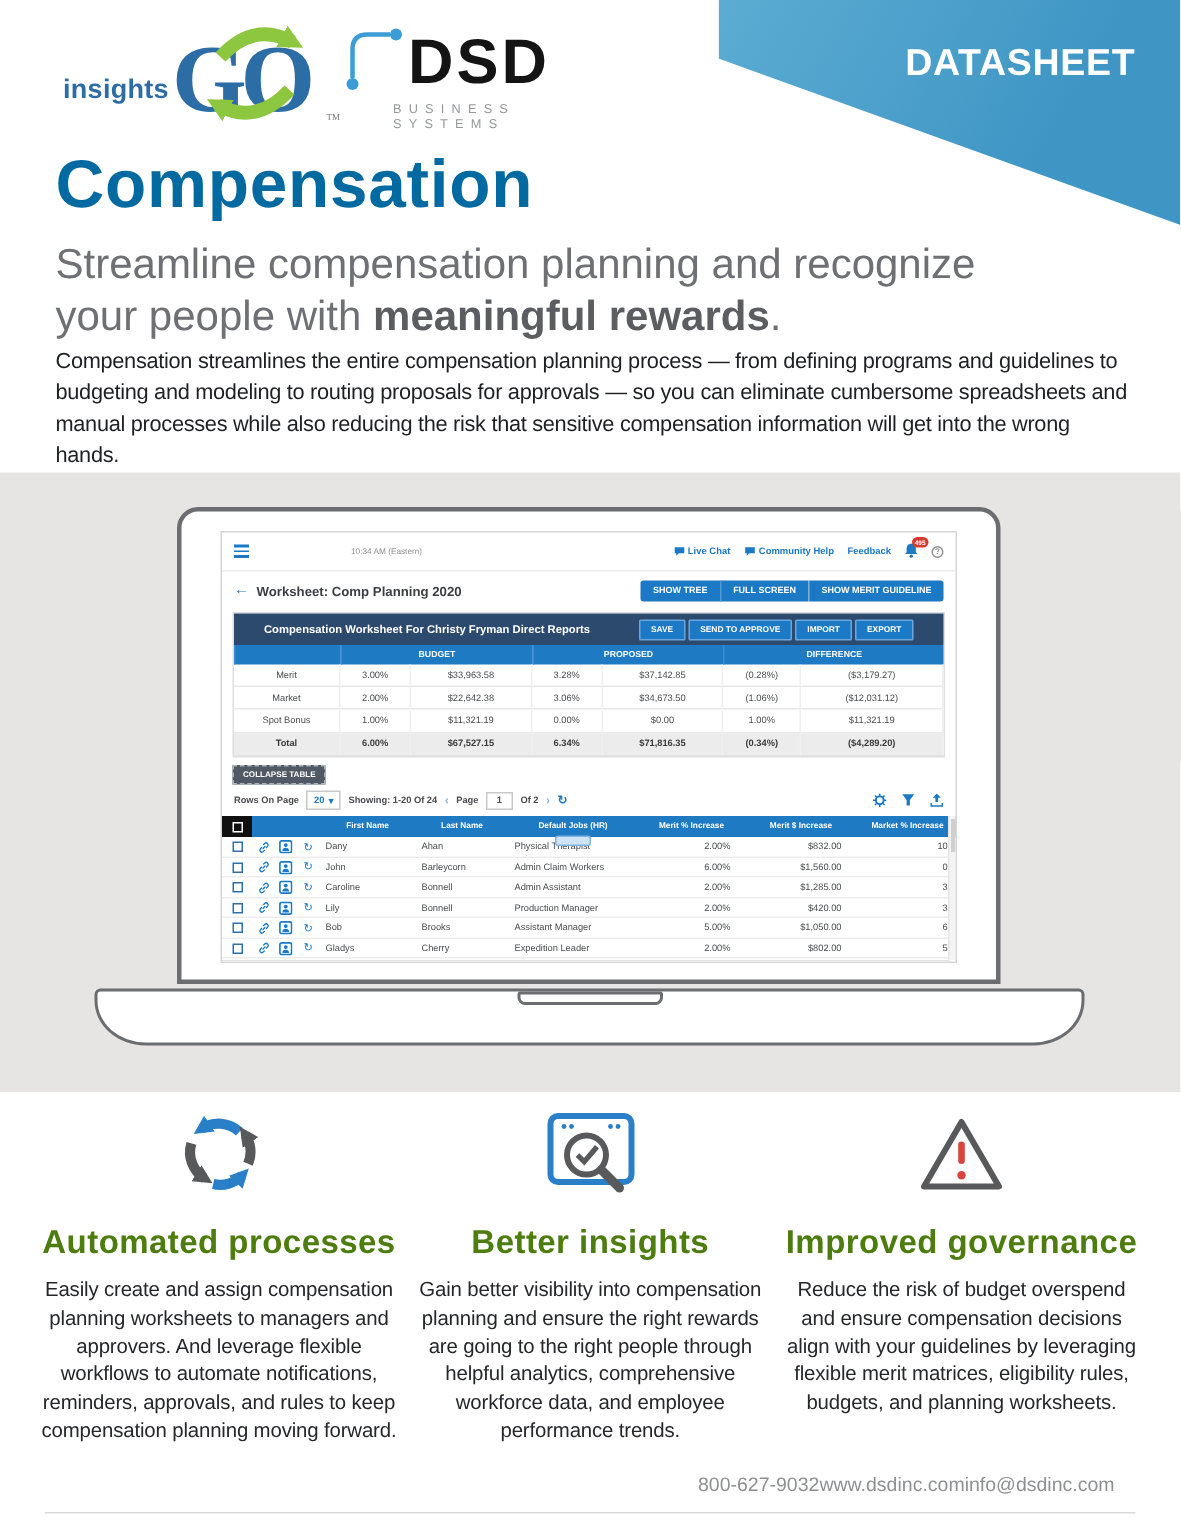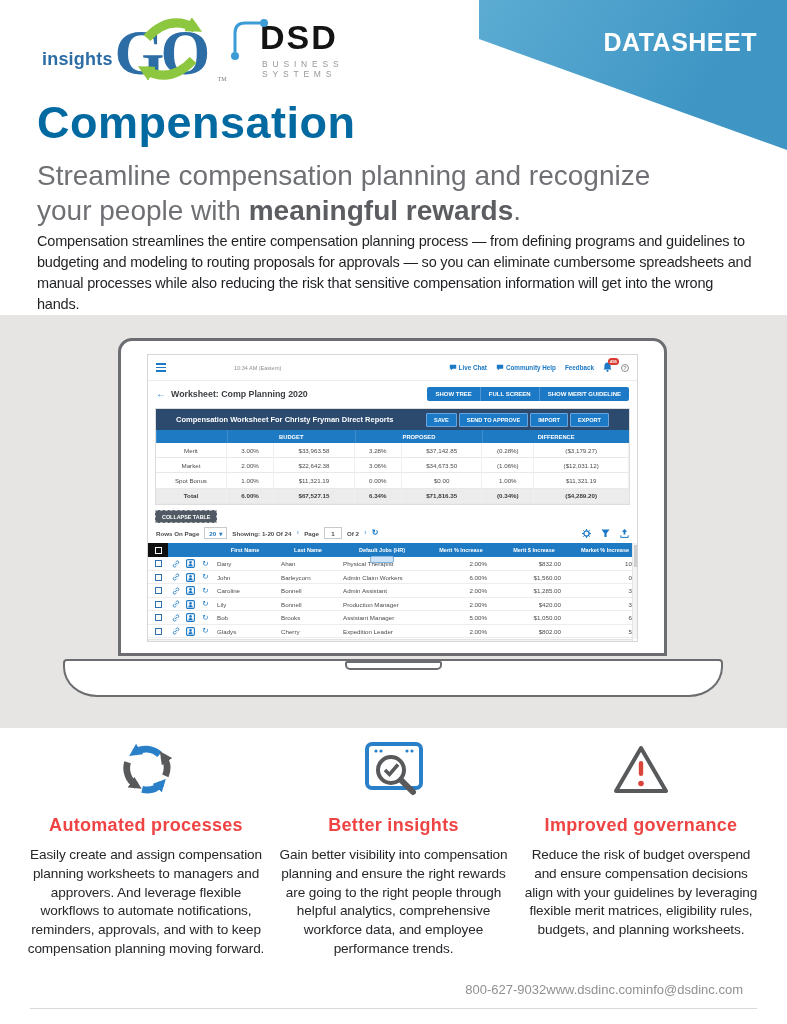--- a/index.html
+++ b/index.html
@@ -14,21 +14,21 @@
                  font-weight:bold; letter-spacing:.5px; }
   .logo-wf { position:absolute; left:42px; top:8px; display:flex; align-items:flex-end; height:88px; }
   .wf-word { color:#2d6da6; font-weight:bold; font-size:18px; margin-bottom:26px; letter-spacing:.2px; }
   .go-wrap { position:relative; width:112px; height:88px;font-family:Liberation Serif, serif; }
   .go-text { position:absolute; left:2px; top:6px; font-size:64px; font-weight:800;
              color:#2d6da6; letter-spacing:-4px; line-height:78px; }
   .go-arrows { position:absolute; left:0; top:0; }
   .wf-tm { position:absolute; right:-2px; bottom:14px; font-size:6px; color:#7a7a7a; }
   .logo-dsd { position:absolute; left:238px; top:20px; width:170px; }
   .dsd-mark { position:absolute; left:-9px; top:-4px; }
-  .dsd-name { font-size:34px; font-weight:800; color:#141414; letter-spacing:2px; line-height:1; padding-left:22px; }
+  .dsd-name { font-size:42px; font-weight:800; color:#141414; letter-spacing:2px; line-height:1; padding-left:34px; }
   .dsd-tag { font-size:8.5px; letter-spacing:4.8px; color:#96989b; margin-top:5px; padding-left:24px; }
 
   
   .page-title { position:absolute; left:37px; top:97px; font-size:45px; color:#0369a1;
                 font-weight:600; letter-spacing:.5px; }
   .subtitle { position:absolute; left:37px; top:158px; font-size:28px; color:#6e7074; line-height:1.25; }
   .subtitle b { color:#5b5d60; }
   .intro { position:absolute; left:37px; top:231px; width:718px; font-size:14.5px; line-height:1.45;
            color:#1f2023; letter-spacing:-.2px; }
 
@@ -111,21 +111,21 @@
   .hthumb { position:absolute; left:7px; top:1px; height:3px; width:258px; background:#cfcfcf; border-radius:2px; }
   .vscroll { position:absolute; right:0; top:0; width:5px; height:96px; background:#f4f4f4;
              border-left:1px solid #e6e6e6; }
   .vthumb { position:absolute; top:2px; left:0.5px; width:3.5px; height:22px; background:#cfcfcf; }
 
   
   .features { position:absolute; top:737px; left:0; width:787px; display:flex;
               justify-content:space-between; padding:0 26px; }
   .feature { width:240px; text-align:center; }
   .f-icon { height:66px; display:flex; align-items:center; justify-content:center; margin-bottom:12px; }
-  .f-title { font-size:18px; color:#ef4444; font-weight:bold; letter-spacing:.3px; margin-bottom:10px; }
+  .f-title { font-size:22px; color:#4d7c0f; font-weight:bold; letter-spacing:.3px; margin-bottom:10px; }
   .f-text { font-size:13.6px; color:#26272a; line-height:1.38; letter-spacing:-.1px; }
 
   
   .footer { position:absolute; left:30px; top:982px; width:727px; display:flex;
             justify-content:flex-end; align-items:flex-end; padding:0 14px 11px;
             border-bottom:1px solid #d9d9d9; color:#8f9092; font-size:13px; }
 </style>
 </head>
 <body>
 
@@ -502,21 +502,21 @@
               <path d="M0 0 L13 6.5 L0 13 Z" fill="#58595b"></path>
             </marker>
         </defs>
         <path d="M46 16 A21 21 0 0 0 20 14" fill="none" stroke="#2a7fc9" stroke-width="7" marker-end="url(#mb)"></path>
         <path d="M13 24 A21 21 0 0 0 22 48" fill="none" stroke="#58595b" stroke-width="7" marker-end="url(#mg)"></path>
         <path d="M28 52 A21 21 0 0 0 48 46" fill="none" stroke="#2a7fc9" stroke-width="7" marker-end="url(#mb)"></path>
         <path d="M52 38 A21 21 0 0 0 50 18" fill="none" stroke="#58595b" stroke-width="7" marker-end="url(#mg)"></path>
       </svg>
     </div>
     <div class="f-title">Automated processes</div>
-    <div class="f-text">Easily create and assign compensation planning worksheets to managers and approvers. And leverage flexible workflows to automate notifications, reminders, approvals, and with to keep compensation planning moving forward.</div>
+    <div class="f-text">Easily create and assign compensation planning worksheets to managers and approvers. And leverage flexible workflows to automate notifications, reminders, approvals, and rules to keep compensation planning moving forward.</div>
   </div>
 
   <div class="feature">
     <div class="f-icon">
       <svg width="62" height="58" viewBox="0 0 62 58">
         <rect x="4" y="3" width="54" height="44" rx="5" fill="none" stroke="#2a7fc9" stroke-width="4"></rect>
         <circle cx="13" cy="10" r="1.6" fill="#2a7fc9"></circle>
           <circle cx="18" cy="10" r="1.6" fill="#2a7fc9"></circle>
         <circle cx="44" cy="10" r="1.6" fill="#2a7fc9"></circle>
           <circle cx="49" cy="10" r="1.6" fill="#2a7fc9"></circle>

